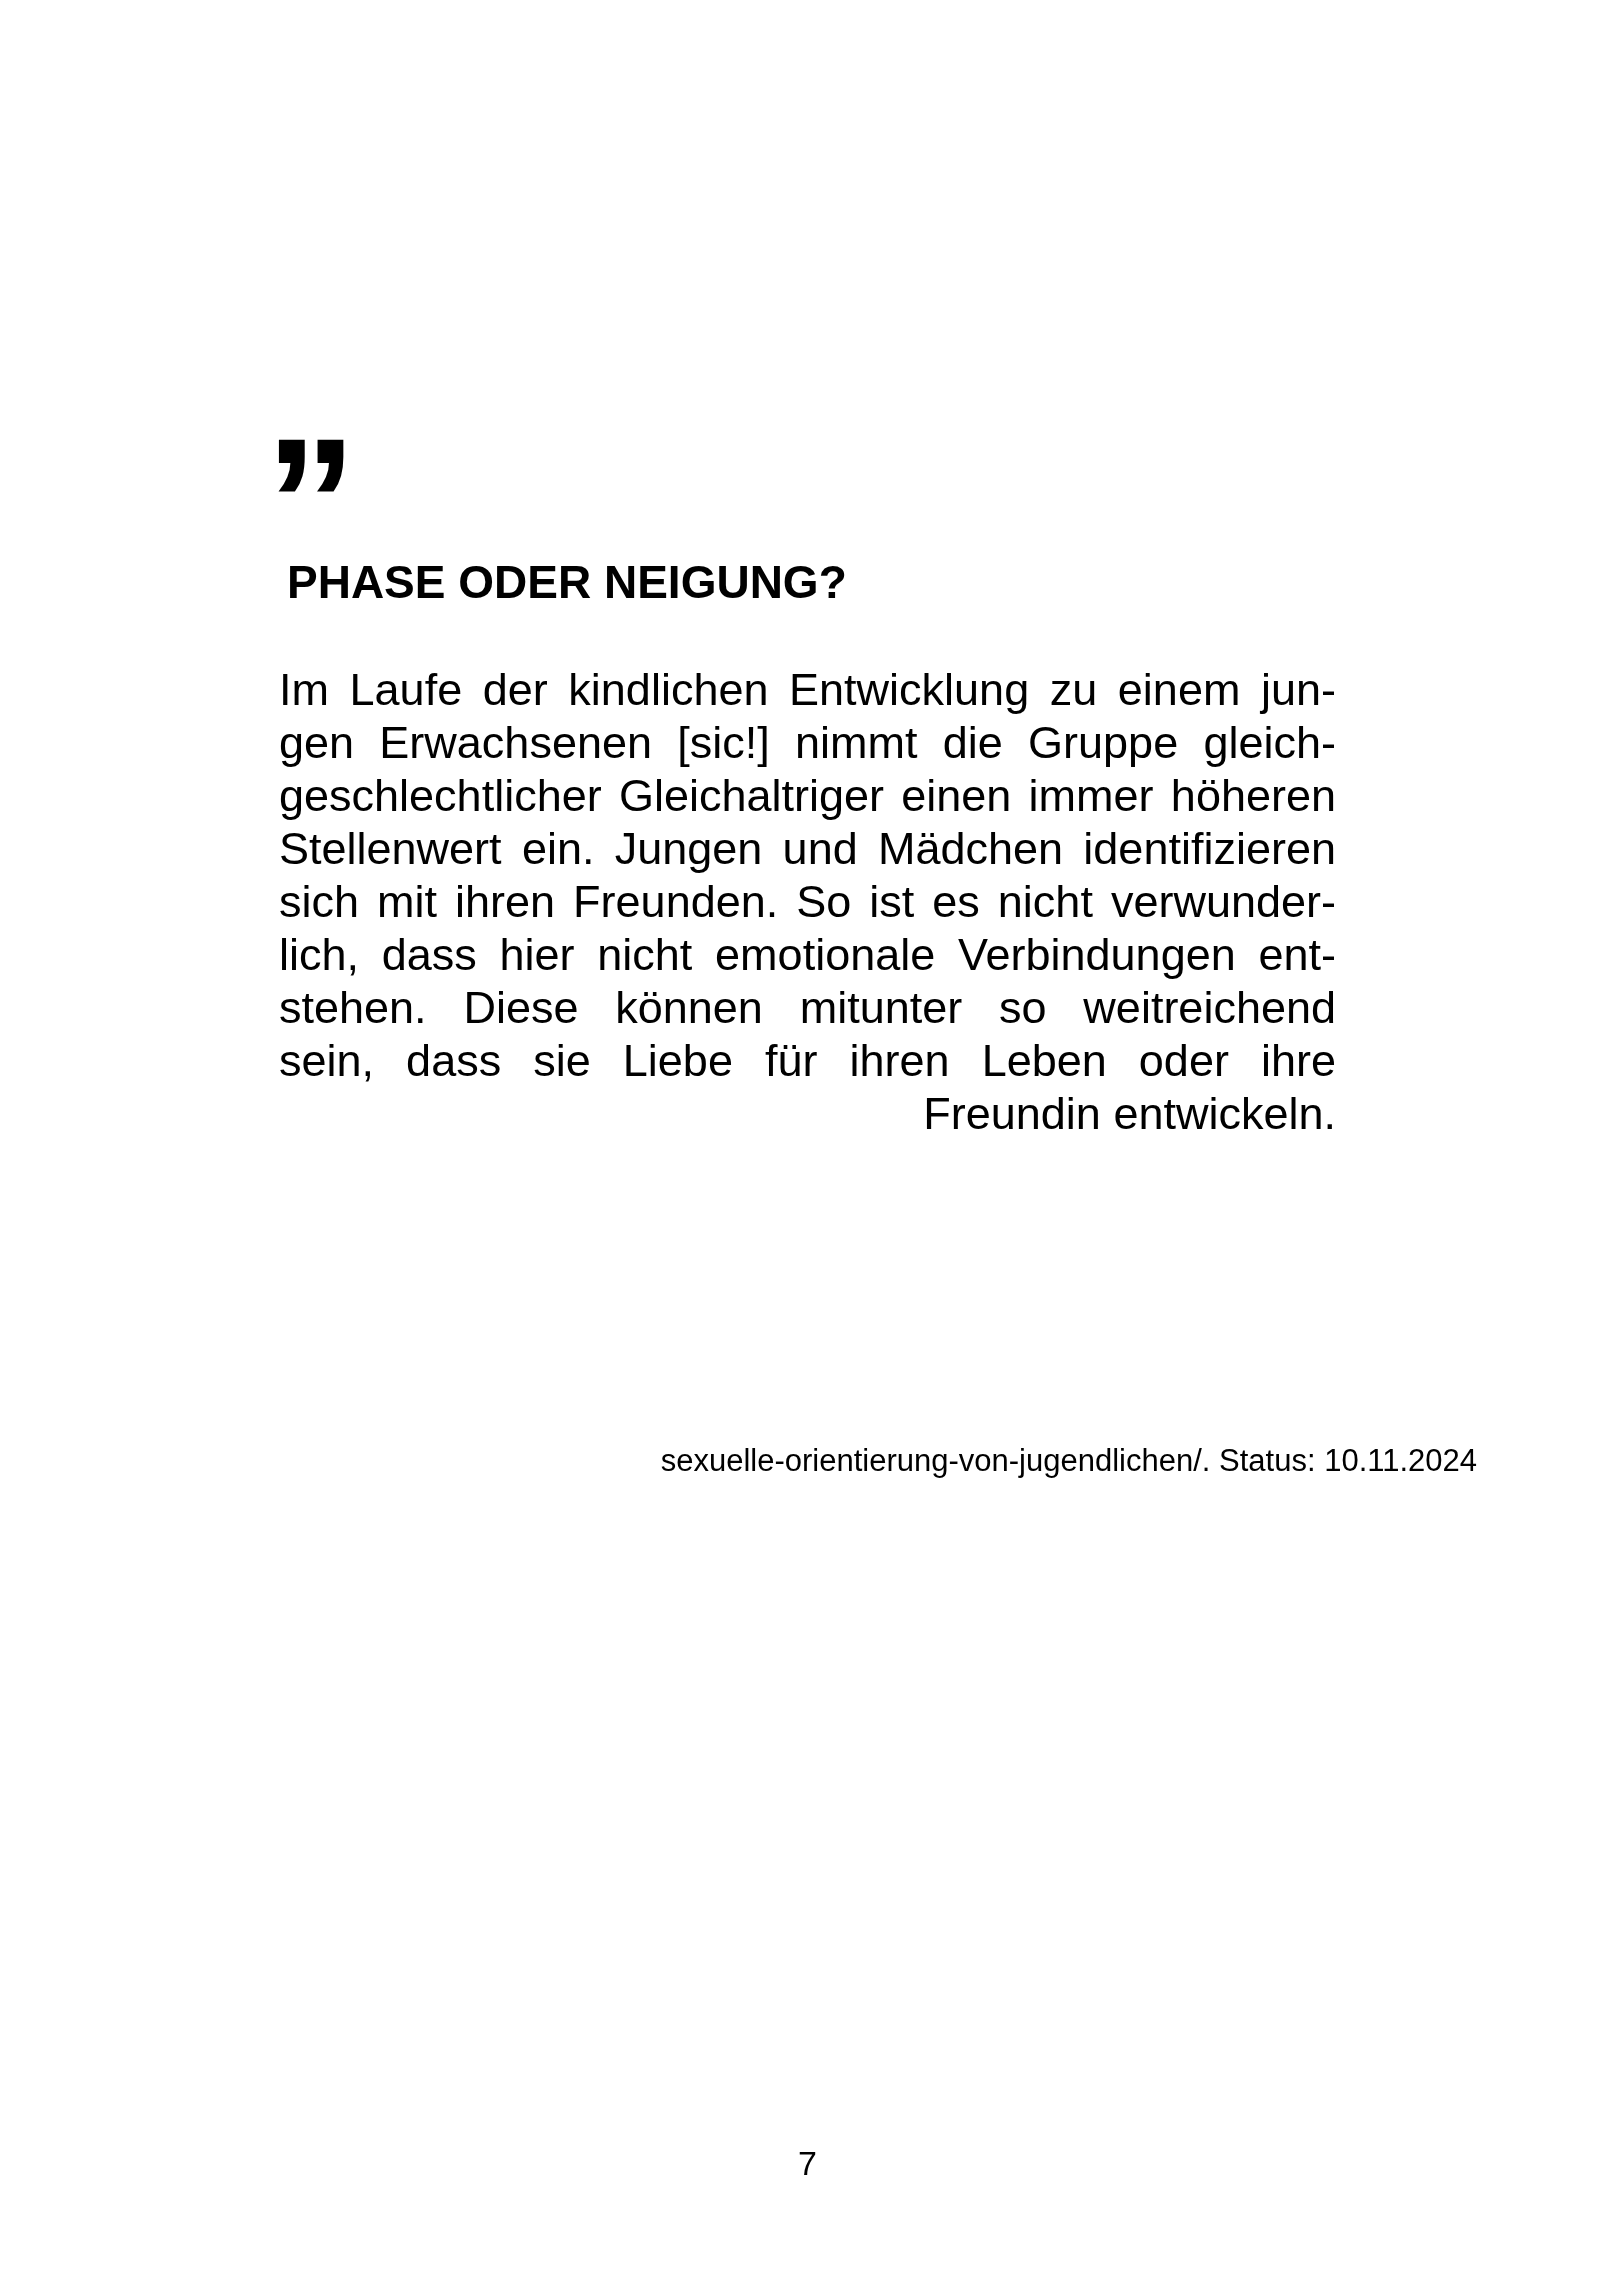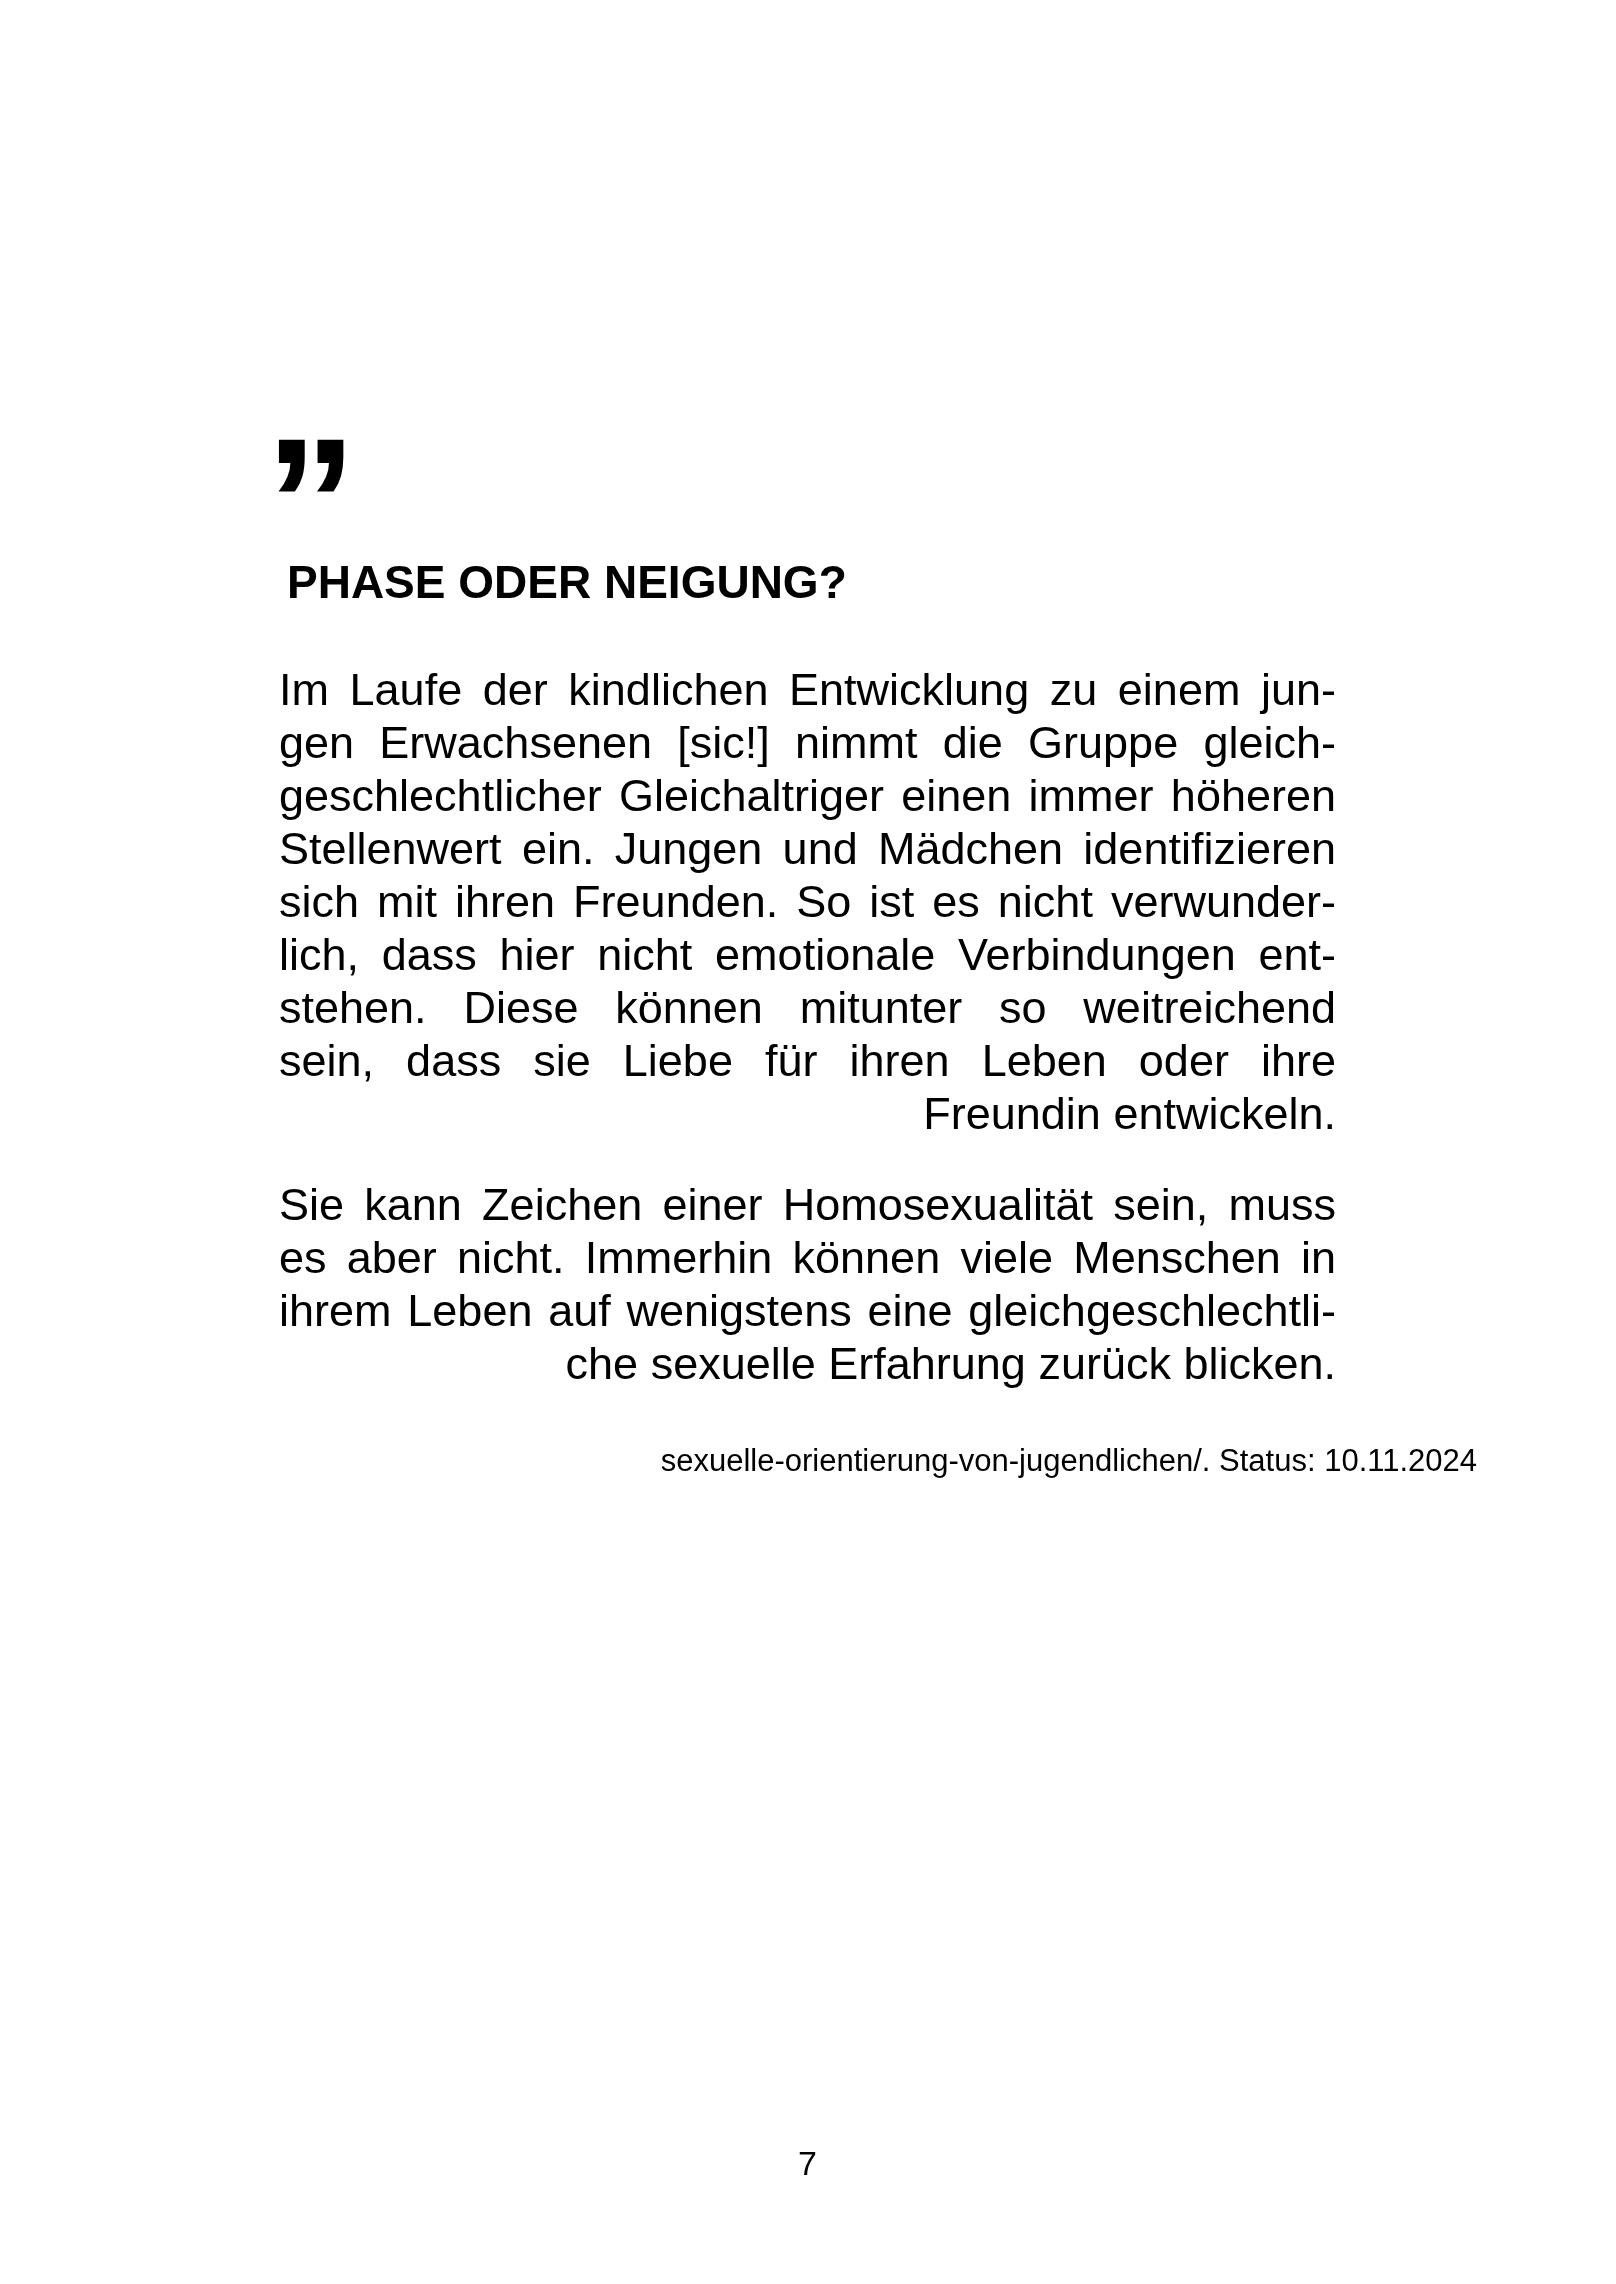--- a/index.html
+++ b/index.html
@@ -81,26 +81,20 @@
     <span class="bl j">gen Erwachsenen [sic!] nimmt die Gruppe gleich-</span>
     <span class="bl j">geschlechtlicher Gleichaltriger einen immer höheren</span>
     <span class="bl j">Stellenwert ein. Jungen und Mädchen identifizieren</span>
     <span class="bl j">sich mit ihren Freunden. So ist es nicht verwunder-</span>
     <span class="bl j">lich, dass hier nicht emotionale Verbindungen ent-</span>
     <span class="bl j">stehen. Diese können mitunter so weitreichend</span>
     <span class="bl j">sein, dass sie Liebe für ihren Leben oder ihre</span>
     <span class="bl">Freundin entwickeln.</span>
   </div>
 
-  <div class="para para-2">
-    <span class="bl j">Sie kann Zeichen einer Homosexualität sein, muss</span>
-    <span class="bl j">es aber nicht. Immerhin können viele Menschen in</span>
-    <span class="bl j">ihrem Leben auf wenigstens eine gleichgeschlechtli-</span>
-    <span class="bl">che sexuelle Erfahrung zurück blicken.</span>
-  </div>
 
   <div class="source">
     <span class="bl">sexuelle-orientierung-von-jugendlichen/. Status: 10.11.2024</span>
   </div>
 
   <div class="pagenum">7</div>
 
 </div>
 
 

